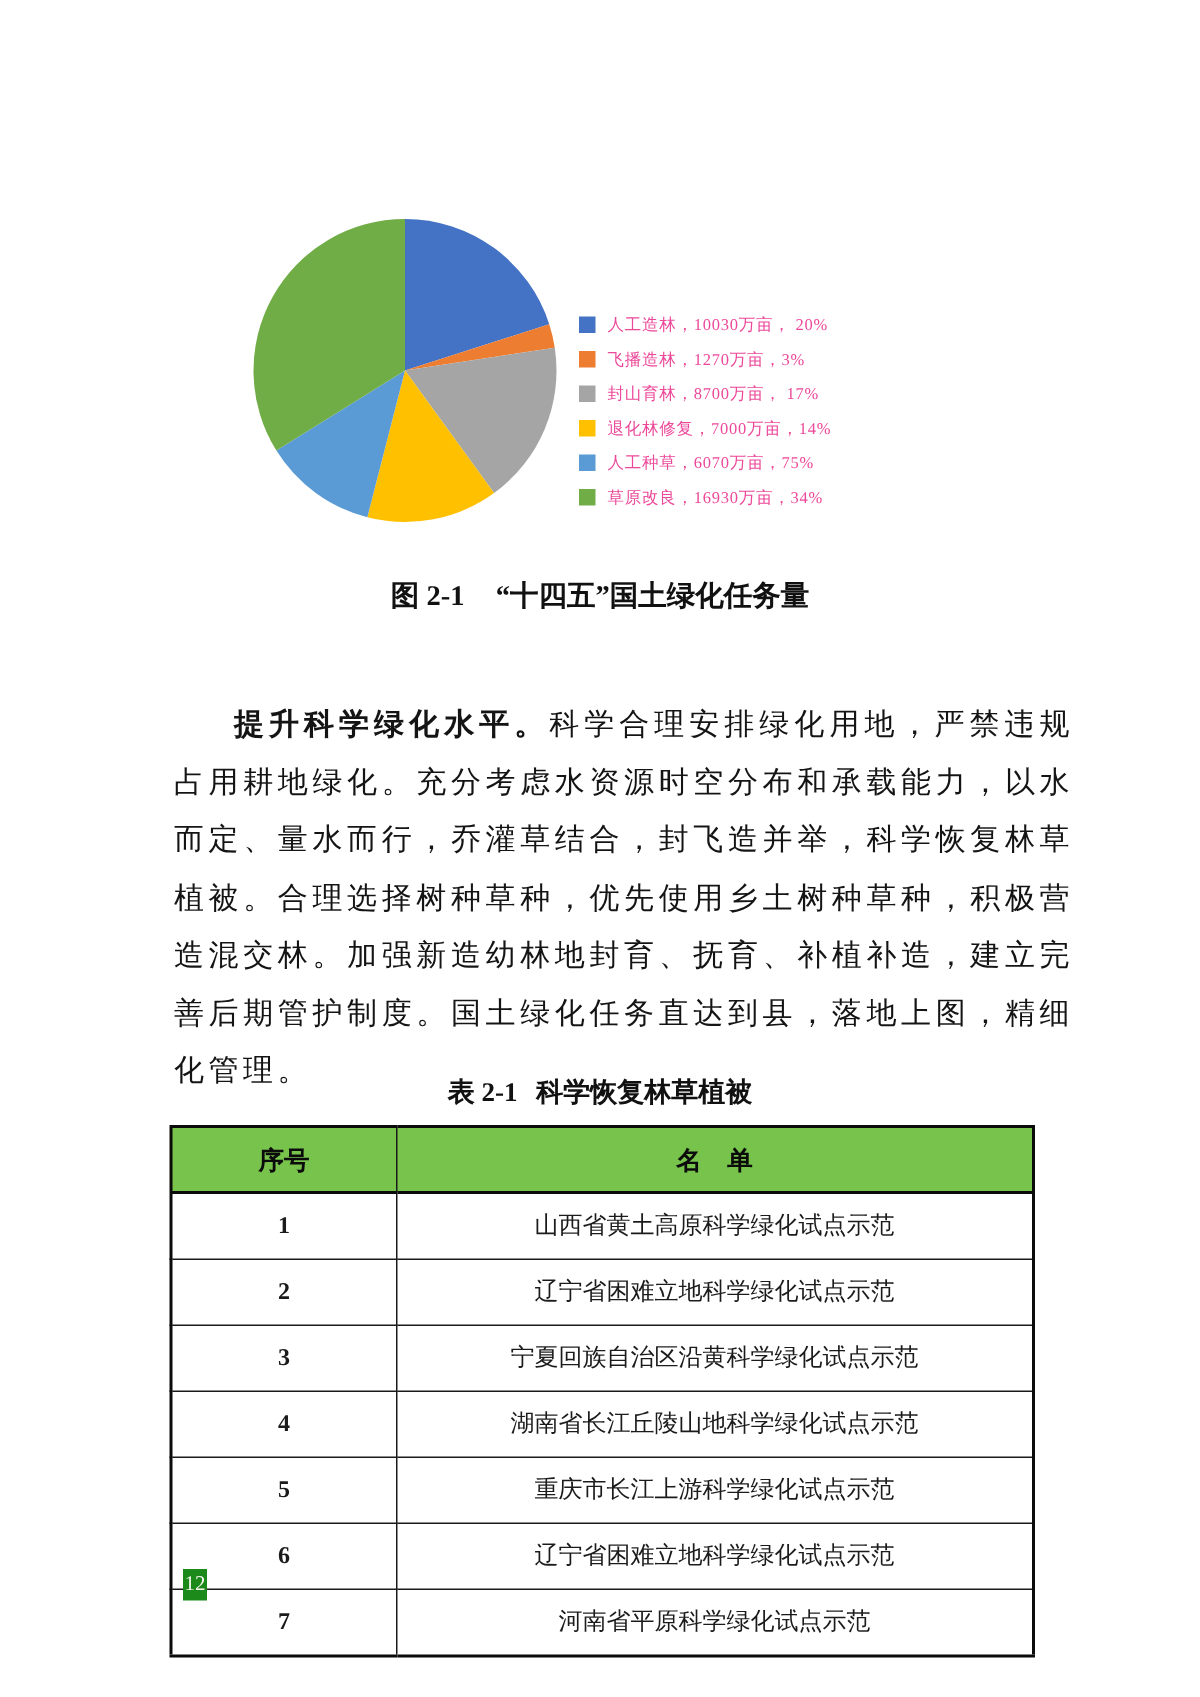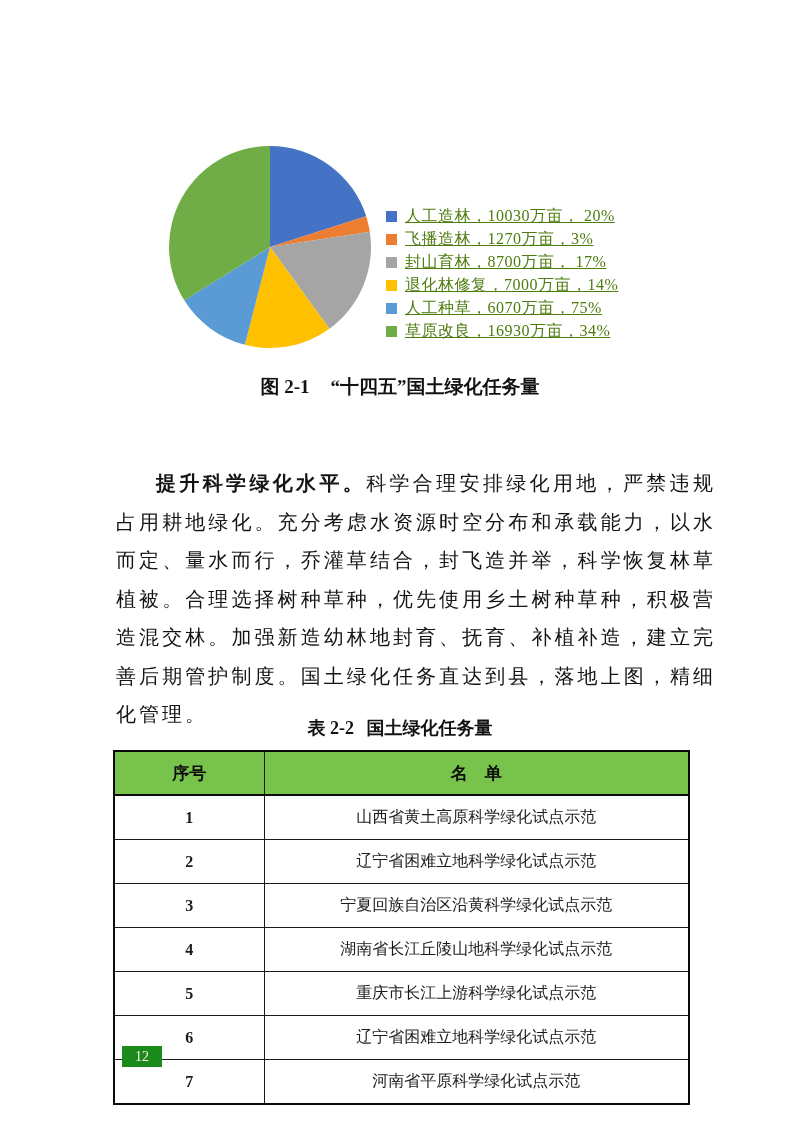--- a/index.html
+++ b/index.html
@@ -11,24 +11,24 @@
     font-family: "Liberation Serif", "DejaVu Serif", serif;
     color: #000;
     overflow: hidden;
     margin: 0 auto;
   }
   
   .pie-svg { position: absolute; left: 168px; top: 145px; width: 204px; height: 204px; }
   .legend { position: absolute; left: 386px; top: 210px; }
   .legend-item { display: flex; align-items: center; margin-bottom: 10px; height: 13px; }
   .swatch { width: 11px; height: 11px; display: inline-block; margin-right: 8px; flex: 0 0 11px; }
-  .legend-label { font-size: 16px; color: #4d7c0f; white-space: nowrap; letter-spacing: 0.5px; text-decoration: underline; }
+  .legend-label { font-size: 11px; color: #ec4899; white-space: nowrap; letter-spacing: 0.5px; }
   
   .fig-caption {
-    position: absolute; left: 0; top: 374px; width: 100%;
+    position: absolute; left: 0; top: 384px; width: 100%;
     text-align: center; font-weight: bold; font-size: 19px; color: #111;
   }
   .fig-caption .cap-label { margin-right: 1.1em; }
   .tbl-caption {
     position: absolute; left: 0; top: 716px; width: 100%;
     text-align: center; font-weight: bold; font-size: 18px; color: #111;
   }
   .tbl-caption .cap-label { margin-right: 0.7em; }
   
   .body-par {
@@ -49,21 +49,21 @@
     background: #77C34B; font-size: 17px; font-weight: bold; color: #0b0b0b;
     border-top: 2px solid #0b0b0b; border-bottom: 2px solid #0b0b0b; height: 34px;
   }
   .pilot-table { border: 2px solid #0b0b0b; }
   .pilot-table td { font-size: 16px; color: #1b1b1b; }
   .pilot-table td.col-index { font-weight: bold; }
   .pilot-table tr:last-child td { border-bottom: 2px solid #0b0b0b; }
   .col-1 { width: 150px; }
   
   .page-badge {
-    position: absolute; left: 122px; top: 1046px; width: 40px; height: 21px;
+    position: absolute; left: 122px; top: 1046px; width: 16px; height: 21px;
     background: #1B8A1B; color: #f7f7ee; text-align: center;
     font-size: 14px; line-height: 21px;
   }
 </style>
 </head>
 <body>
 
 <div class="page">
 
   <svg class="pie-svg" viewBox="0 0 204 204">
@@ -102,21 +102,21 @@
       </div>
     </div>
 
   <div class="fig-caption">
     <span class="cap-label">图 2-1</span><span>“十四五”国土绿化任务量</span>
   </div>
 
   <p class="body-par"><b>提升科学绿化水平。</b><span>科学合理安排绿化用地，严禁违规占用耕地绿化。充分考虑水资源时空分布和承载能力，以水而定、量水而行，乔灌草结合，封飞造并举，科学恢复林草植被。合理选择树种草种，优先使用乡土树种草种，积极营造混交林。加强新造幼林地封育、抚育、补植补造，建立完善后期管护制度。国土绿化任务直达到县，落地上图，精细化管理。</span></p>
 
   <div class="tbl-caption">
-    <span class="cap-label">表 2-2</span><span>国土绿化任务量</span>
+    <span class="cap-label">表 2-1</span><span>科学恢复林草植被</span>
   </div>
 
   <table class="pilot-table">
     <colgroup>
         <col class="col-1">
         <col>
       </colgroup>
     <thead>
       <tr>
         <th>序号</th>

